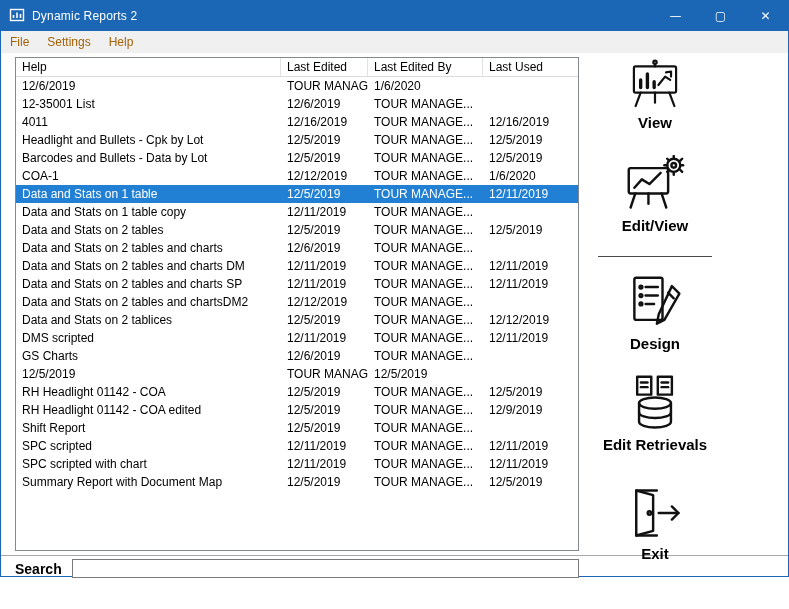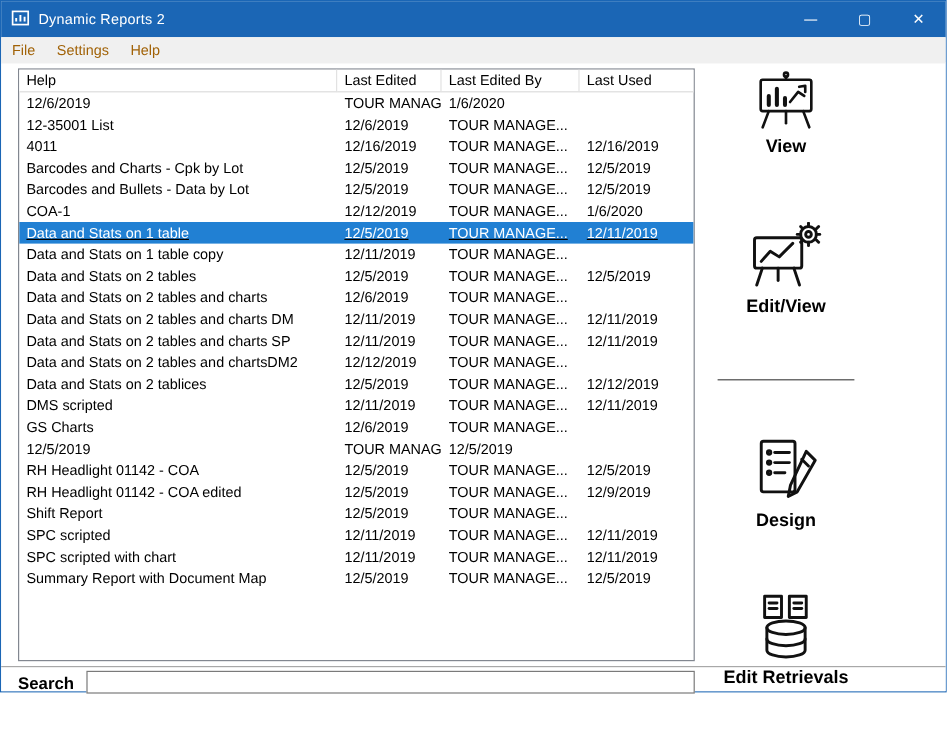--- a/index.html
+++ b/index.html
@@ -42,33 +42,33 @@
     border: 1px solid #828790; background: #ffffff; font-size: 12px; overflow: hidden;
   }
   .list-header { display: grid; grid-template-columns: 265px 87px 115px 95px; height: 19px; background: #ffffff; }
   .hcell {
     padding: 2px 0 0 6px; border-right: 1px solid #e2e2e2; border-bottom: 1px solid #dcdcdc;
     white-space: nowrap; overflow: hidden; color: #000;
   }
   .hcell:last-child { border-right: none; }
   .lrow { display: grid; grid-template-columns: 265px 87px 115px 95px; height: 18px; }
   .cell { padding: 2px 0 0 6px; white-space: nowrap; overflow: hidden; color: #000; }
-  .lrow.selected { background: #2180d3; text-decoration: underline; }
+  .lrow.selected { background: #2180d3; }
   .lrow.selected .cell { color: #ffffff; }
   
   .search-row { position: absolute; left: 14px; top: 506px; width: 564px; display: flex; align-items: center; }
   .search-label { font-weight: bold; font-size: 14px; color: #000; }
   .search-input {
     margin-left: 10px; flex: 1 1 auto; height: 19px; border: 1px solid #7a7a7a;
     font-family: "Liberation Sans", sans-serif; font-size: 12px; padding: 0 4px; outline: none; background: #fff;
   }
   
   .actions {
     position: absolute; left: 588px; top: 0; width: 132px; height: 100%;
-    display: flex; flex-direction: column; align-items: center; gap: 30px;
+    display: flex; flex-direction: column; align-items: center;
   }
   .action { display: flex; flex-direction: column; align-items: center; cursor: default; }
   .action svg { display: block; }
   .action-label { font-weight: bold; font-size: 15px; color: #000; margin-top: 2px; white-space: nowrap; }
   .action-divider { width: 114px; border: none; border-top: 1px solid #4a4a4a; margin: 0; }
   .icon-stroke { stroke: #111; fill: none; stroke-width: 2.6; stroke-linecap: round; stroke-linejoin: round; }
   .icon-thick  { stroke: #111; fill: none; stroke-width: 4;   stroke-linecap: round; }
   
   .statusbar {
     height: 21px; flex: 0 0 auto; border-top: 1px solid #a8a8a8; background: #ffffff;
@@ -125,21 +125,21 @@
         <div class="cell">TOUR MANAGE...</div>
         <div class="cell"></div>
       </div>
           <div class="lrow">
         <div class="cell">4011</div>
         <div class="cell">12/16/2019</div>
         <div class="cell">TOUR MANAGE...</div>
         <div class="cell">12/16/2019</div>
       </div>
           <div class="lrow">
-        <div class="cell">Barcodes and Charts - Cpk by Lot</div>
+        <div class="cell">Headlight and Bullets - Cpk by Lot</div>
         <div class="cell">12/5/2019</div>
         <div class="cell">TOUR MANAGE...</div>
         <div class="cell">12/5/2019</div>
       </div>
           <div class="lrow">
         <div class="cell">Barcodes and Bullets - Data by Lot</div>
         <div class="cell">12/5/2019</div>
         <div class="cell">TOUR MANAGE...</div>
         <div class="cell">12/5/2019</div>
       </div>

